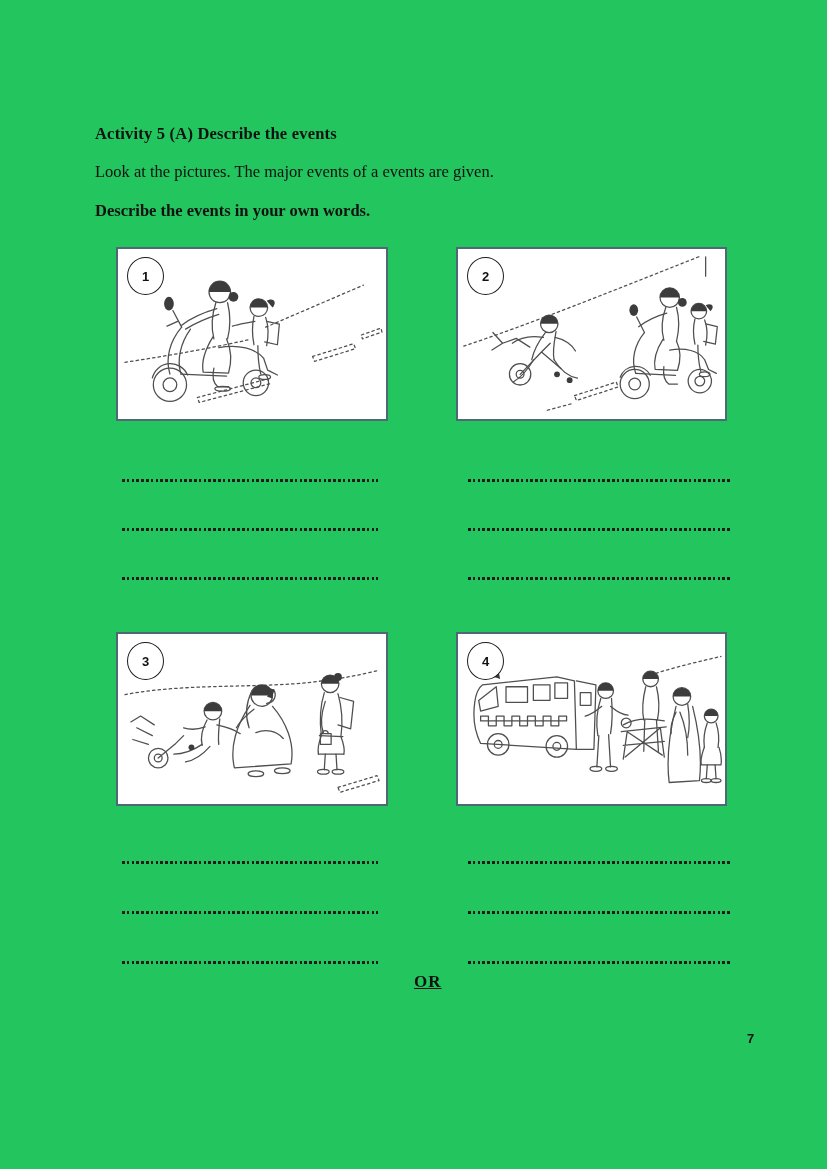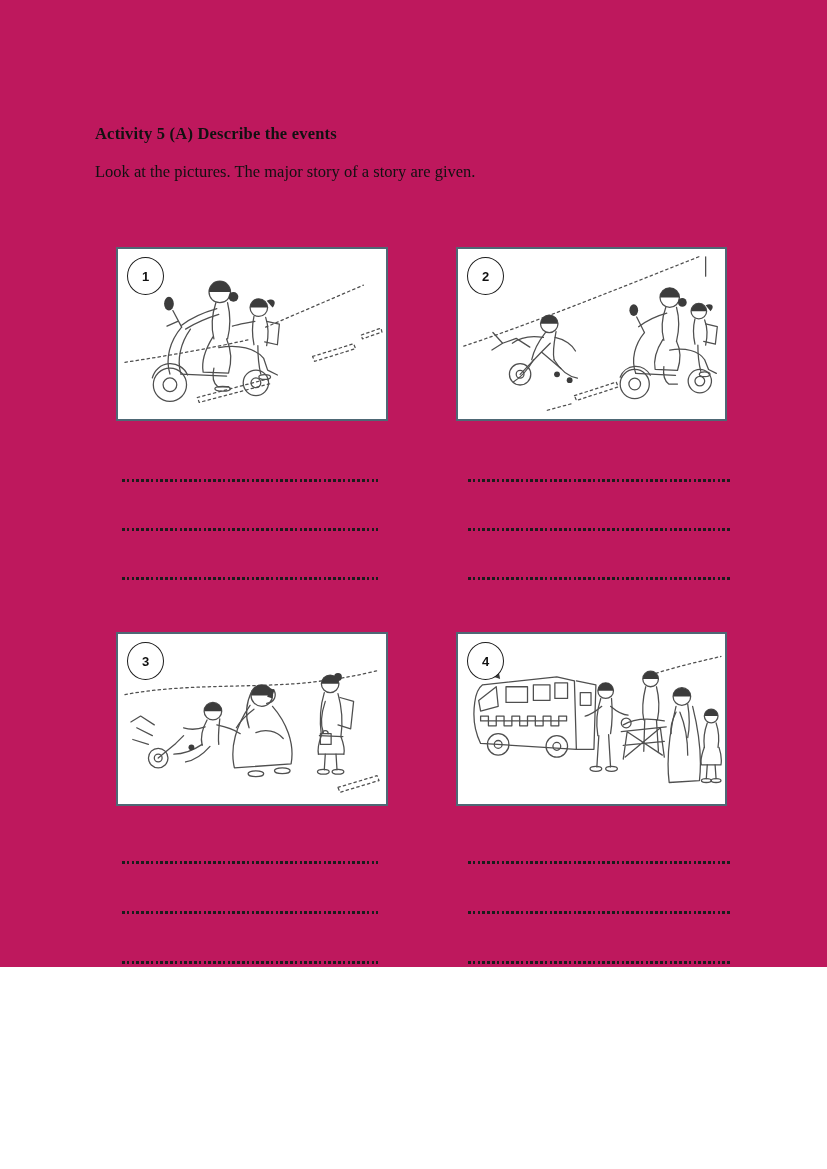--- a/index.html
+++ b/index.html
@@ -1,17 +1,17 @@
 <!DOCTYPE html>
 <html><head>
 <meta charset="utf-8">
 <style>
   html,body{margin:0;padding:0;background:#ffffff;}
   .page{
-    position:relative;width:827px;height:967px;background:#be185d;
+    position:relative;width:827px;height:1169px;background:#22c55e;
     font-family:"Liberation Serif", serif;color:#111;overflow:hidden;
   }
   .title{
     position:absolute;left:95px;top:124px;font-size:16.5px;font-weight:bold;
     letter-spacing:.2px;white-space:nowrap;
   }
   .intro{
     position:absolute;left:95px;top:162px;font-size:16.5px;white-space:nowrap;
   }
   .instruction{
@@ -51,21 +51,22 @@
     position:absolute;left:747px;top:1031px;font-family:"Liberation Sans", sans-serif;
     font-size:13px;font-weight:bold;
   }
 </style>
 </head>
 <body>
 
 <div class="page">
 
   <div class="title">Activity 5 (A) Describe the events</div>
-  <div class="intro">Look at the pictures. The major story of a story are given.</div>
+  <div class="intro">Look at the pictures. The major events of a events are given.</div>
+  <div class="instruction">Describe the events in your own words.</div>
 
   <div class="pic-box box1">
     <div class="badge">
       <span>1</span>
     </div>
     <svg class="illus" viewBox="0 0 272 174">
       <path d="M6,116 C52,109 96,101 132,93" class="dots"></path>
       <path d="M150,80 L250,37" class="dots"></path>
       <path d="M198,110 L240,97 L242,102 L200,115 Z" class="dots"></path>
       <path d="M248,88 L268,81 L269,85 L249,92 Z" class="dots"></path>

